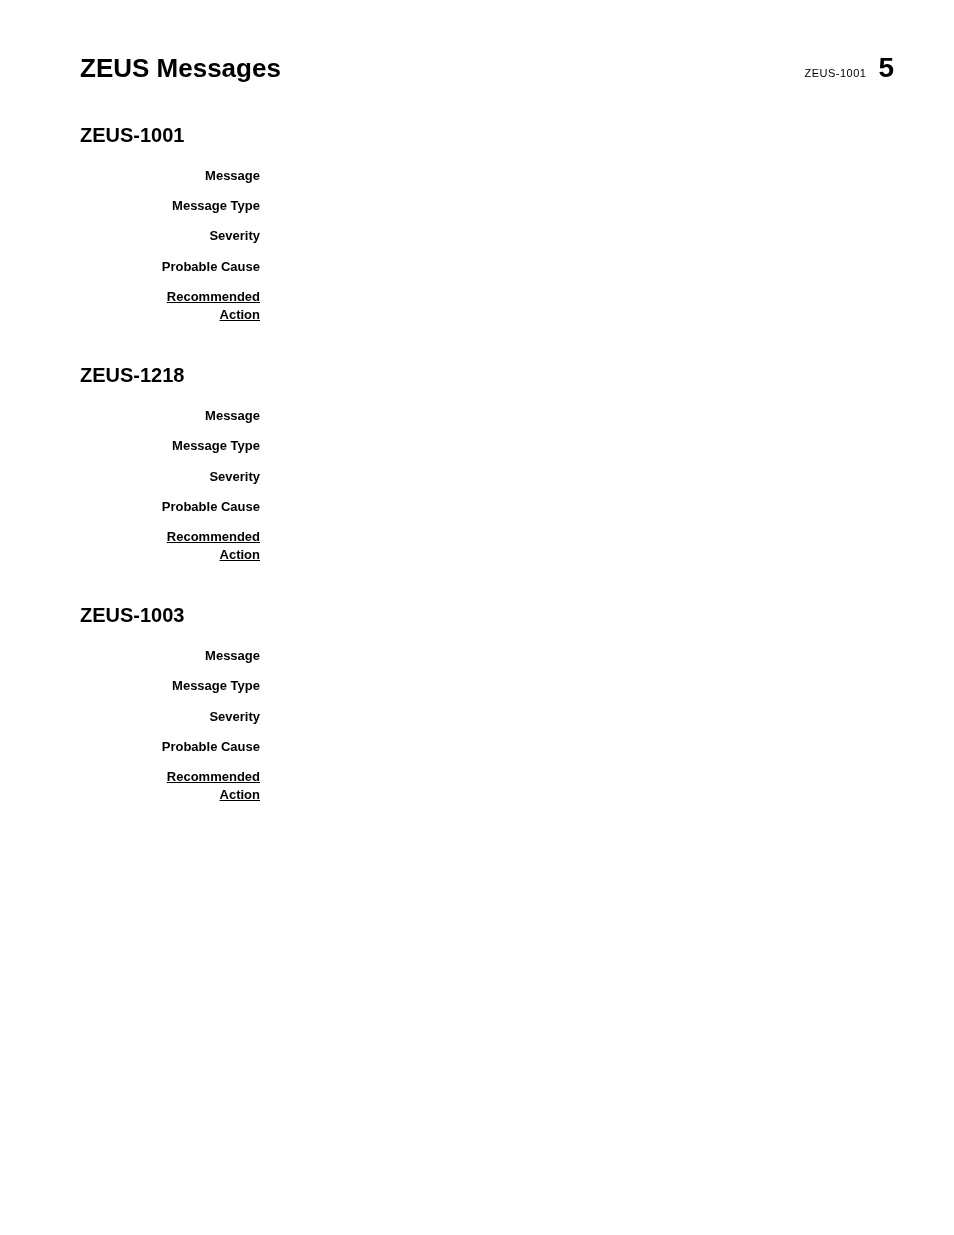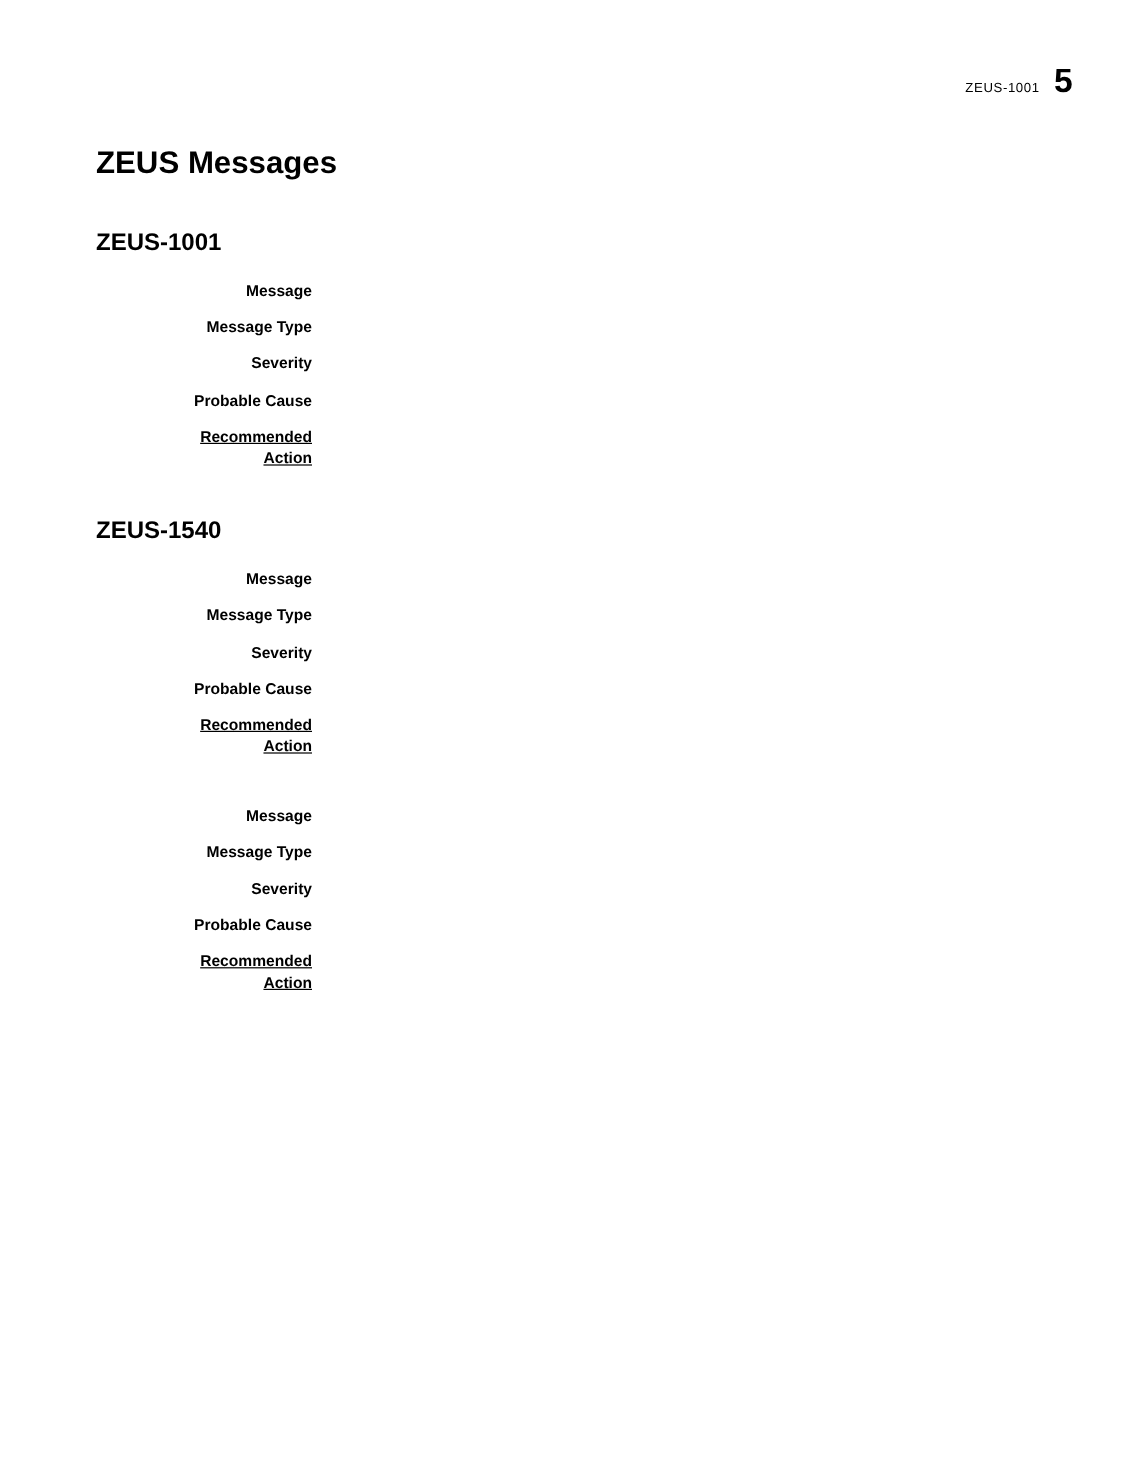--- a/index.html
+++ b/index.html
@@ -33,21 +33,21 @@
       letter-spacing: 0.5px;
     }
 
     .page-header-number {
       font-size: 28px;
       font-weight: bold;
       color: #000;
     }
 
     .main-content {
-      padding-top: 120px;
+      padding-top: 53px;
       padding-left: 80px;
       padding-right: 80px;
     }
 
     .page-title {
       font-size: 26px;
       font-weight: bold;
       margin-bottom: 40px;
       color: #000;
     }
@@ -121,21 +121,21 @@
         <div class="field-row">
           <div class="field-label">Probable Cause</div>
           <div class="field-value"></div>
         </div>
         <div class="field-row recommended">
           <div class="field-label">Recommended<br>Action</div>
           <div class="field-value"></div>
         </div>
       </div>
       <div class="message-section">
-        <h2 class="section-heading">ZEUS-1540</h2>
+        <h2 class="section-heading">ZEUS-1218</h2>
         <div class="field-row">
           <div class="field-label">Message</div>
           <div class="field-value"></div>
         </div>
         <div class="field-row">
           <div class="field-label">Message Type</div>
           <div class="field-value"></div>
         </div>
         <div class="field-row">
           <div class="field-label">Severity</div>
@@ -144,20 +144,21 @@
         <div class="field-row">
           <div class="field-label">Probable Cause</div>
           <div class="field-value"></div>
         </div>
         <div class="field-row recommended">
           <div class="field-label">Recommended<br>Action</div>
           <div class="field-value"></div>
         </div>
       </div>
       <div class="message-section">
+        <h2 class="section-heading">ZEUS-1003</h2>
         <div class="field-row">
           <div class="field-label">Message</div>
           <div class="field-value"></div>
         </div>
         <div class="field-row">
           <div class="field-label">Message Type</div>
           <div class="field-value"></div>
         </div>
         <div class="field-row">
           <div class="field-label">Severity</div>

